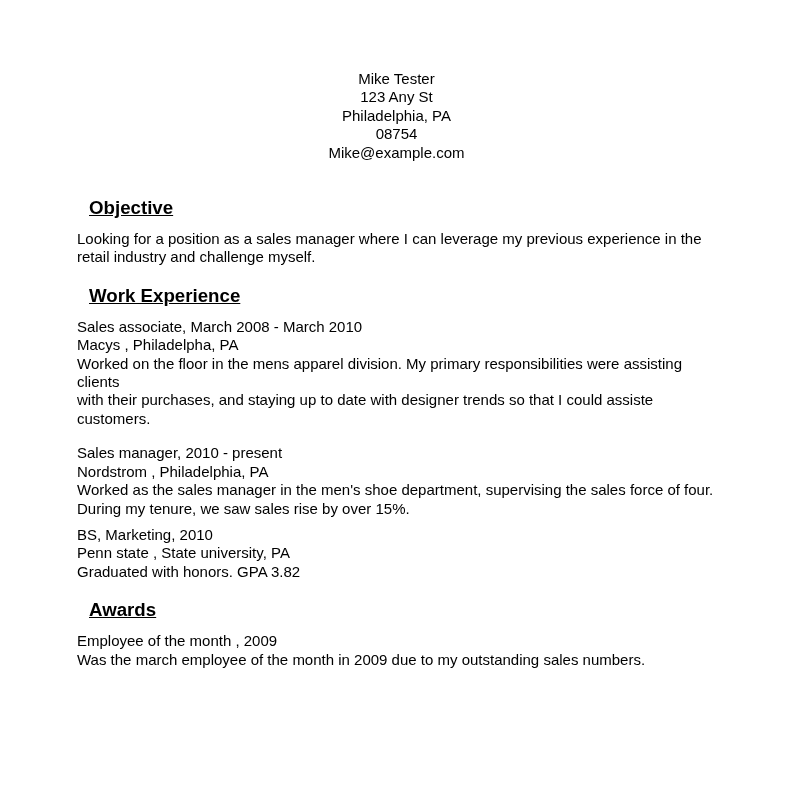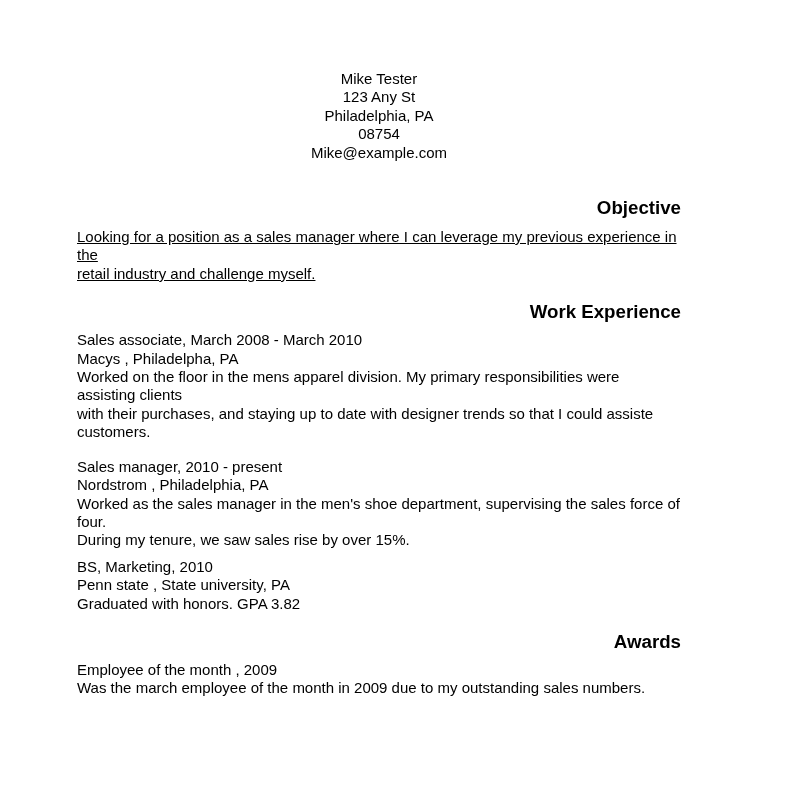--- a/index.html
+++ b/index.html
@@ -12,44 +12,45 @@
     width: 793px;
     height: 809px;
     overflow: hidden;
     color: #000000;
     font-family: "Liberation Sans", sans-serif;
     font-size: 15px;
   }
   .page {
     width: 793px;
     height: 570px;
-    padding: 70px 112px 0 77px;
+    padding: 70px 77px 0 77px;
   }
   .contact {
     text-align: center;
   }
   .line {
     line-height: 18.4px;
   }
   .para {
     line-height: 18.4px;
     white-space: pre-line;
   }
   .section-title {
     font-size: 18.7px;
     font-weight: bold;
     line-height: 21px;
-    text-align: right;
-    margin: 0;
+    text-align: left;
+    margin: 12px;
+    text-decoration: underline;
   }
   .mt35 { margin-top: 35px; }
   .mt19 { margin-top: 19px; }
   .mt18 { margin-top: 18px; }
   .mt16 { margin-top: 16px; }
-  .mt10 { margin-top: 10px; text-decoration: underline; }
+  .mt10 { margin-top: 10px; }
   .mt9  { margin-top: 9px; }
   .mt8  { margin-top: 8px; }
 </style>
 </head>
 <body>
 
 <div class="page">
 
   <header class="contact">
     <div class="line">Mike Tester</div>

